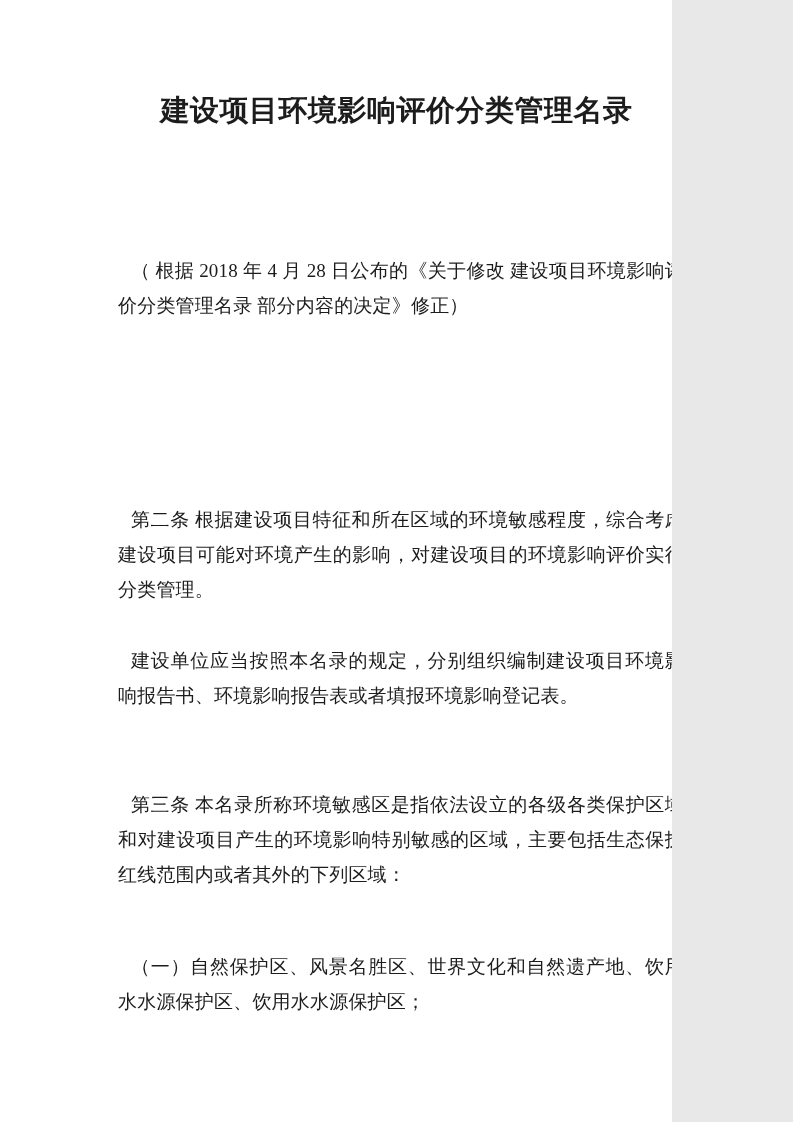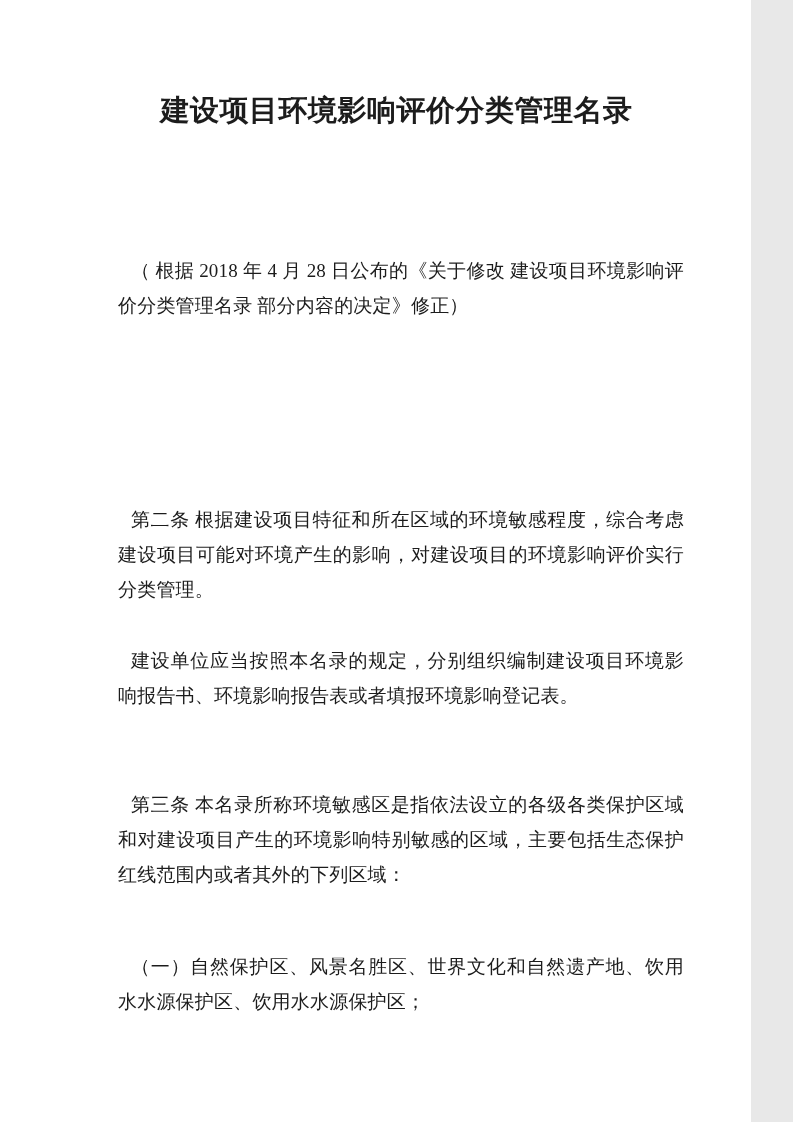--- a/index.html
+++ b/index.html
@@ -11,21 +11,21 @@
     padding:0;
   }
   body{
     width:793px;
     height:1122px;
     background:#e8e8e8;
     font-family:"Liberation Serif","DejaVu Serif",serif;
   }
   .page{
     position:relative;
-    width:751px;
+    width:672px;
     height:1122px;
     background:var(--paper);
     overflow:hidden;
   }
   .title-line{
     position:absolute;
     left:0;
     width:793px;
     text-align:center;
     font-weight:bold;

